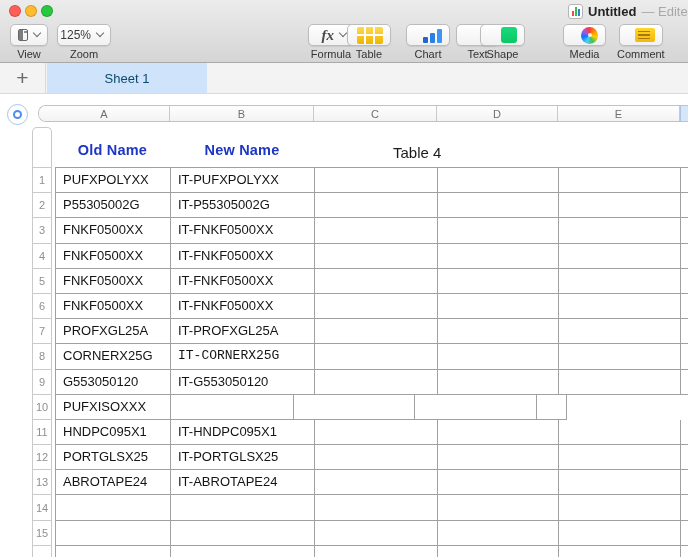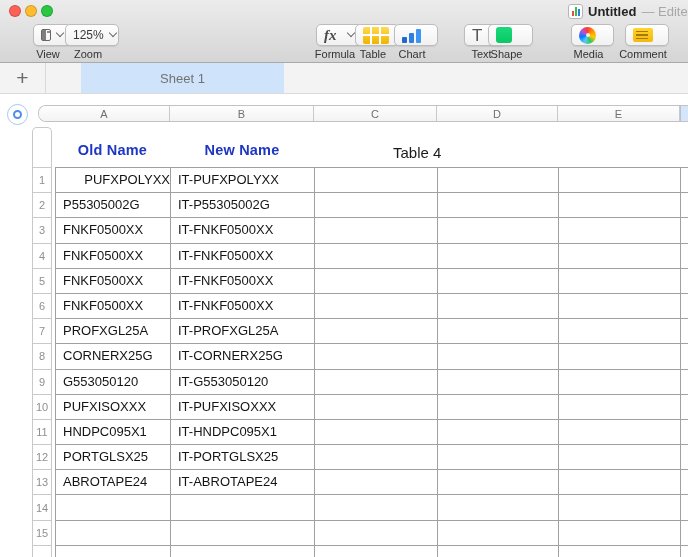--- a/index.html
+++ b/index.html
@@ -22,21 +22,21 @@
   .doc-icon i { display:block; width:2px; }
   .doc-bar1 { height:5px; background:#e8503a; }
   .doc-bar2 { height:9px; background:#35c04b; }
   .doc-bar3 { height:7px; background:#2f7de1; }
   .title-text { font-size:13px; font-weight:600; color:#242424; white-space:nowrap; }
   .title-edited { font-size:13px; color:#a8a8a8; white-space:nowrap; }
 
   .tb-item { position:absolute; top:24px; display:flex; flex-direction:column; align-items:center; }
   .tb-btn { height:22px; border-radius:5px; border:1px solid #bcbcbc;
             background:linear-gradient(#ffffff,#f1f1f1); box-shadow:0 1px 1px rgba(0,0,0,.08);
-            display:flex; align-items:center; justify-content:space-between; padding:0 7px;margin-left:8px; }
+            display:flex; align-items:center; justify-content:flex-end; padding:0 7px; }
   .tb-label { margin-top:3px; font-size:11px; color:#333; white-space:nowrap; line-height:11px; }
   .chev { width:6px; height:6px; border-right:1.5px solid #6b6b6b; border-bottom:1.5px solid #6b6b6b;
           transform:rotate(45deg); margin-left:6px; margin-top:-4px; flex:0 0 auto; }
   .view-icon { position:relative; width:17px; height:12px; border:1.5px solid #666; border-radius:2px; }
   .view-icon .vi-side { position:absolute; left:0; top:0; bottom:0; width:4px; background:#7e7e7e; }
   .view-icon .vi-top { position:absolute; left:5px; right:0; top:1px; height:1.5px; background:#8d8d8d; }
   .zoom-val { font-size:12px; color:#3a3a3a; }
   .fx-glyph { font-family:"Liberation Serif", serif; font-style:italic; font-weight:600; font-size:15px; color:#4a4a4a; }
   .table-icon { width:26px; height:17px; border-radius:2px;
     background-image:
@@ -57,22 +57,22 @@
   .comment-icon { position:relative; width:20px; height:14px; border-radius:2px;
     background:linear-gradient(#ffd629,#f3b80c); }
   .comment-icon::after { content:""; position:absolute; left:3px; top:3px; width:12px; height:8px;
     background:repeating-linear-gradient(#a8780a 0 1.5px, transparent 1.5px 3.4px); }
 
   
   .tabbar { position:absolute; top:63px; left:0; width:688px; height:31px; background:#f3f3f3;
             border-bottom:1px solid #dadada; }
   .add-tab { position:absolute; left:0; top:0; width:46px; height:30px; display:flex; align-items:center;
              justify-content:center; border-right:1px solid #d9d9d9; font-size:21px; font-weight:300; color:#6a6a6a; }
-  .sheet-tab { position:absolute; left:47px; top:0; width:203px; height:30px; background:#cfe3fa;
-               display:flex; align-items:center; justify-content:center; font-size:13px; color:#737373;margin-left:34px; }
+  .sheet-tab { position:absolute; left:47px; top:0; width:160px; height:30px; background:#cfe3fa;
+               display:flex; align-items:center; justify-content:center; font-size:13px; color:#0c4a6e; }
 
   
   .canvas { position:absolute; top:94px; left:0; width:688px; height:463px; background:#fff; overflow:hidden; }
 
   .select-handle { position:absolute; left:7px; top:10px; width:21px; height:21px; border-radius:50%;
                    border:1px solid #a5c6ef; background:#fff; display:flex; align-items:center; justify-content:center; }
   .select-handle i { display:block; width:9px; height:9px; border-radius:50%; border:2px solid #4d8fe8; }
 
   .col-strip { position:absolute; left:38px; top:11px; width:650px; height:17px; display:flex;
                border:1px solid #c2c2c2; border-right:none; border-radius:8px 0 0 8px; overflow:hidden;
@@ -113,21 +113,21 @@
     <div class="title-group">
       <span class="doc-icon">
           <i class="doc-bar1"></i>
           <i class="doc-bar2"></i>
           <i class="doc-bar3"></i>
         </span>
       <span class="title-text">Untitled</span>
       <span class="title-edited">— Edited</span>
     </div>
 
-    <div class="tb-item" style="left:25px">
+    <div class="tb-item" style="left:10px">
       <div class="tb-btn" style="width:38px">
         <span class="view-icon">
             <span class="vi-side"></span>
             <span class="vi-top"></span>
           </span>
         <span class="chev"></span>
       </div>
       <div class="tb-label">View</div>
     </div>
 
@@ -147,21 +147,21 @@
       <div class="tb-label">Formula</div>
     </div>
 
     <div class="tb-item" style="left:347px">
       <div class="tb-btn" style="width:44px">
           <span class="table-icon"></span>
         </div>
       <div class="tb-label">Table</div>
     </div>
 
-    <div class="tb-item" style="left:386px">
+    <div class="tb-item" style="left:406px">
       <div class="tb-btn" style="width:44px">
         <span class="chart-icon">
             <i class="cbar1"></i>
             <i class="cbar2"></i>
             <i class="cbar3"></i>
           </span>
       </div>
       <div class="tb-label">Chart</div>
     </div>
 
@@ -235,21 +235,21 @@
 
     <div class="hdr-row">
       <div class="hdr-cell hdr-a">Old Name</div>
       <div class="hdr-cell hdr-b">New Name</div>
     </div>
 
     <div class="tbl-title">Table 4</div>
 
     <div class="t-body">
         <div class="t-row">
-          <div class="t-cell t-cell-text" style="width: 115px; text-align: right;">PUFXPOLYXX</div>
+          <div class="t-cell t-cell-text" style="width: 115px;">PUFXPOLYXX</div>
           <div class="t-cell t-cell-text" style="width: 144px;">IT-PUFXPOLYXX</div>
           <div class="t-cell" style="width: 123px;"></div>
           <div class="t-cell" style="width: 121px;"></div>
           <div class="t-cell" style="width: 122px;"></div>
           <div class="t-cell" style="width: 30px;"></div>
         </div>
         <div class="t-row">
           <div class="t-cell t-cell-text" style="width: 115px;">P55305002G</div>
           <div class="t-cell t-cell-text" style="width: 144px;">IT-P55305002G</div>
           <div class="t-cell" style="width: 123px;"></div>
@@ -292,37 +292,36 @@
         <div class="t-row">
           <div class="t-cell t-cell-text" style="width: 115px;">PROFXGL25A</div>
           <div class="t-cell t-cell-text" style="width: 144px;">IT-PROFXGL25A</div>
           <div class="t-cell" style="width: 123px;"></div>
           <div class="t-cell" style="width: 121px;"></div>
           <div class="t-cell" style="width: 122px;"></div>
           <div class="t-cell" style="width: 30px;"></div>
         </div>
         <div class="t-row">
           <div class="t-cell t-cell-text" style="width: 115px;">CORNERX25G</div>
-          <div class="t-cell t-cell-text" style="width: 144px;">IT-CORNERX25G</div>
+          <div class="t-cell t-cell-text" style="width: 144px; font-family: Liberation Mono, monospace;">IT-CORNERX25G</div>
           <div class="t-cell" style="width: 123px;"></div>
           <div class="t-cell" style="width: 121px;"></div>
           <div class="t-cell" style="width: 122px;"></div>
           <div class="t-cell" style="width: 30px;"></div>
         </div>
         <div class="t-row">
           <div class="t-cell t-cell-text" style="width: 115px;">G553050120</div>
           <div class="t-cell t-cell-text" style="width: 144px;">IT-G553050120</div>
           <div class="t-cell" style="width: 123px;"></div>
           <div class="t-cell" style="width: 121px;"></div>
           <div class="t-cell" style="width: 122px;"></div>
           <div class="t-cell" style="width: 30px;"></div>
         </div>
         <div class="t-row">
           <div class="t-cell t-cell-text" style="width: 115px;">PUFXISOXXX</div>
-          <div class="t-cell t-cell-text" style="width: 144px;">IT-PUFXISOXXX</div>
           <div class="t-cell" style="width: 123px;"></div>
           <div class="t-cell" style="width: 121px;"></div>
           <div class="t-cell" style="width: 122px;"></div>
           <div class="t-cell" style="width: 30px;"></div>
         </div>
         <div class="t-row">
           <div class="t-cell t-cell-text" style="width: 115px;">HNDPC095X1</div>
           <div class="t-cell t-cell-text" style="width: 144px;">IT-HNDPC095X1</div>
           <div class="t-cell" style="width: 123px;"></div>
           <div class="t-cell" style="width: 121px;"></div>

